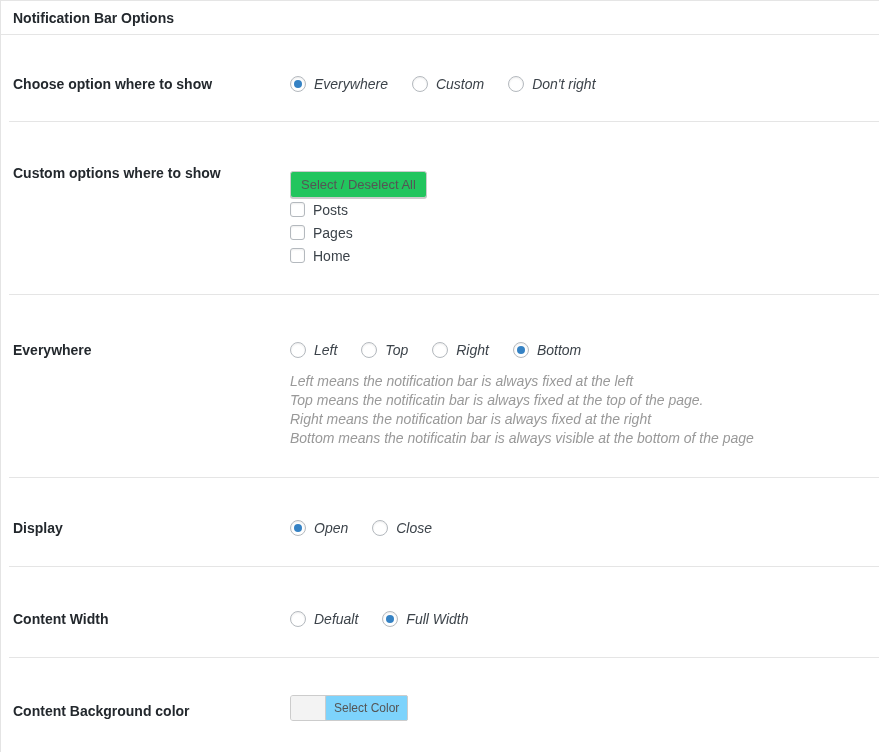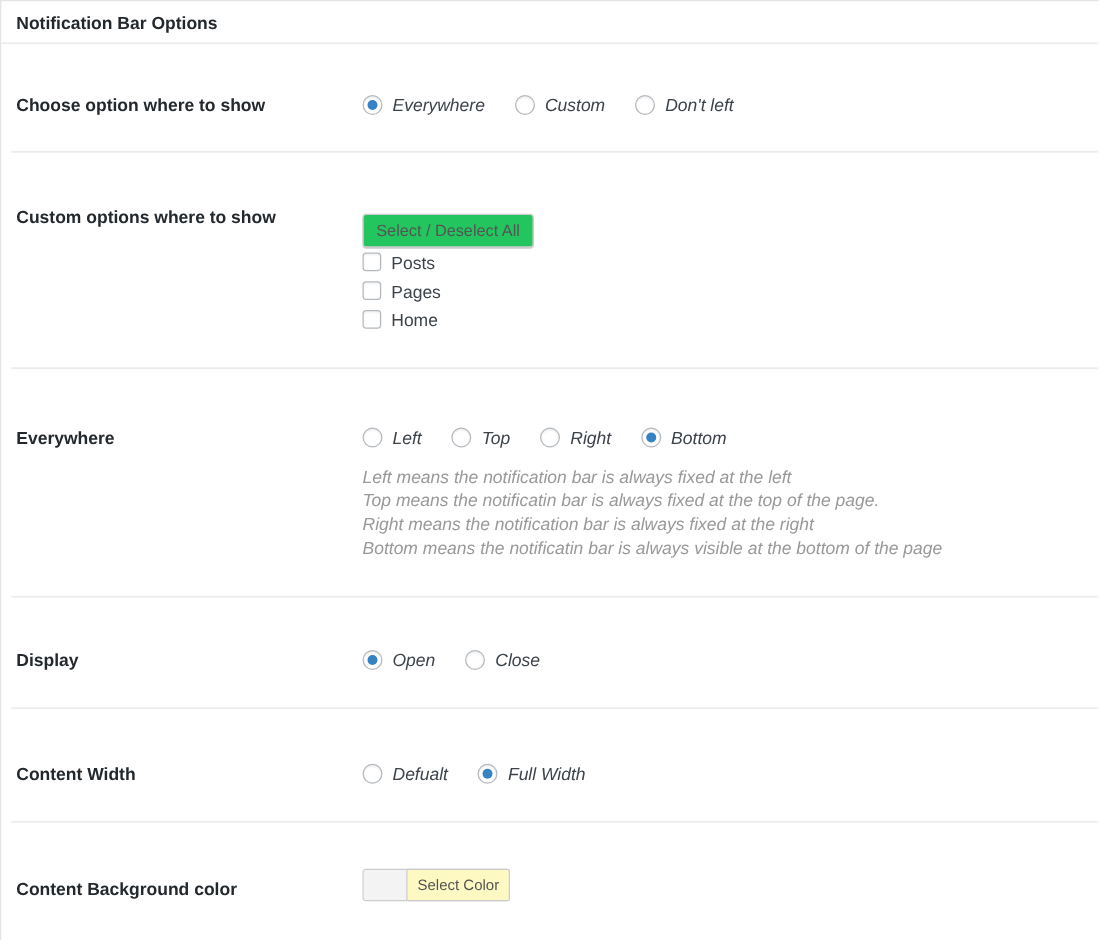--- a/index.html
+++ b/index.html
@@ -139,21 +139,21 @@
     padding: 0;
   }
   .color-swatch {
     width: 34px;
     background: #f3f3f3;
     border-radius: 2px 0 0 2px;
   }
   .color-result-text {
     display: inline-flex;
     align-items: center;
-    background: #fef9c3;
+    background: #7dd3fc;
     border: 1px solid #ccc;
     border-radius: 2px;
     margin: -1px -1px -1px 0;
     padding: 0 8px;
     font-size: 12px;
     color: #555;
     line-height: 24px;
   }
 </style>
 </head>
@@ -170,21 +170,21 @@
         <label class="option">
           <span class="radio checked"></span>
           <span>Everywhere</span>
         </label>
         <label class="option">
           <span class="radio"></span>
           <span>Custom</span>
         </label>
         <label class="option">
           <span class="radio"></span>
-          <span>Don't left</span>
+          <span>Don't right</span>
         </label>
       </div>
     </div>
   </div>
   <div class="sep"></div>
 
   <div class="frow row-custom">
     <div class="th">Custom options where to show</div>
     <div class="td">
       <button class="wp-button">Select / Deselect All</button>

